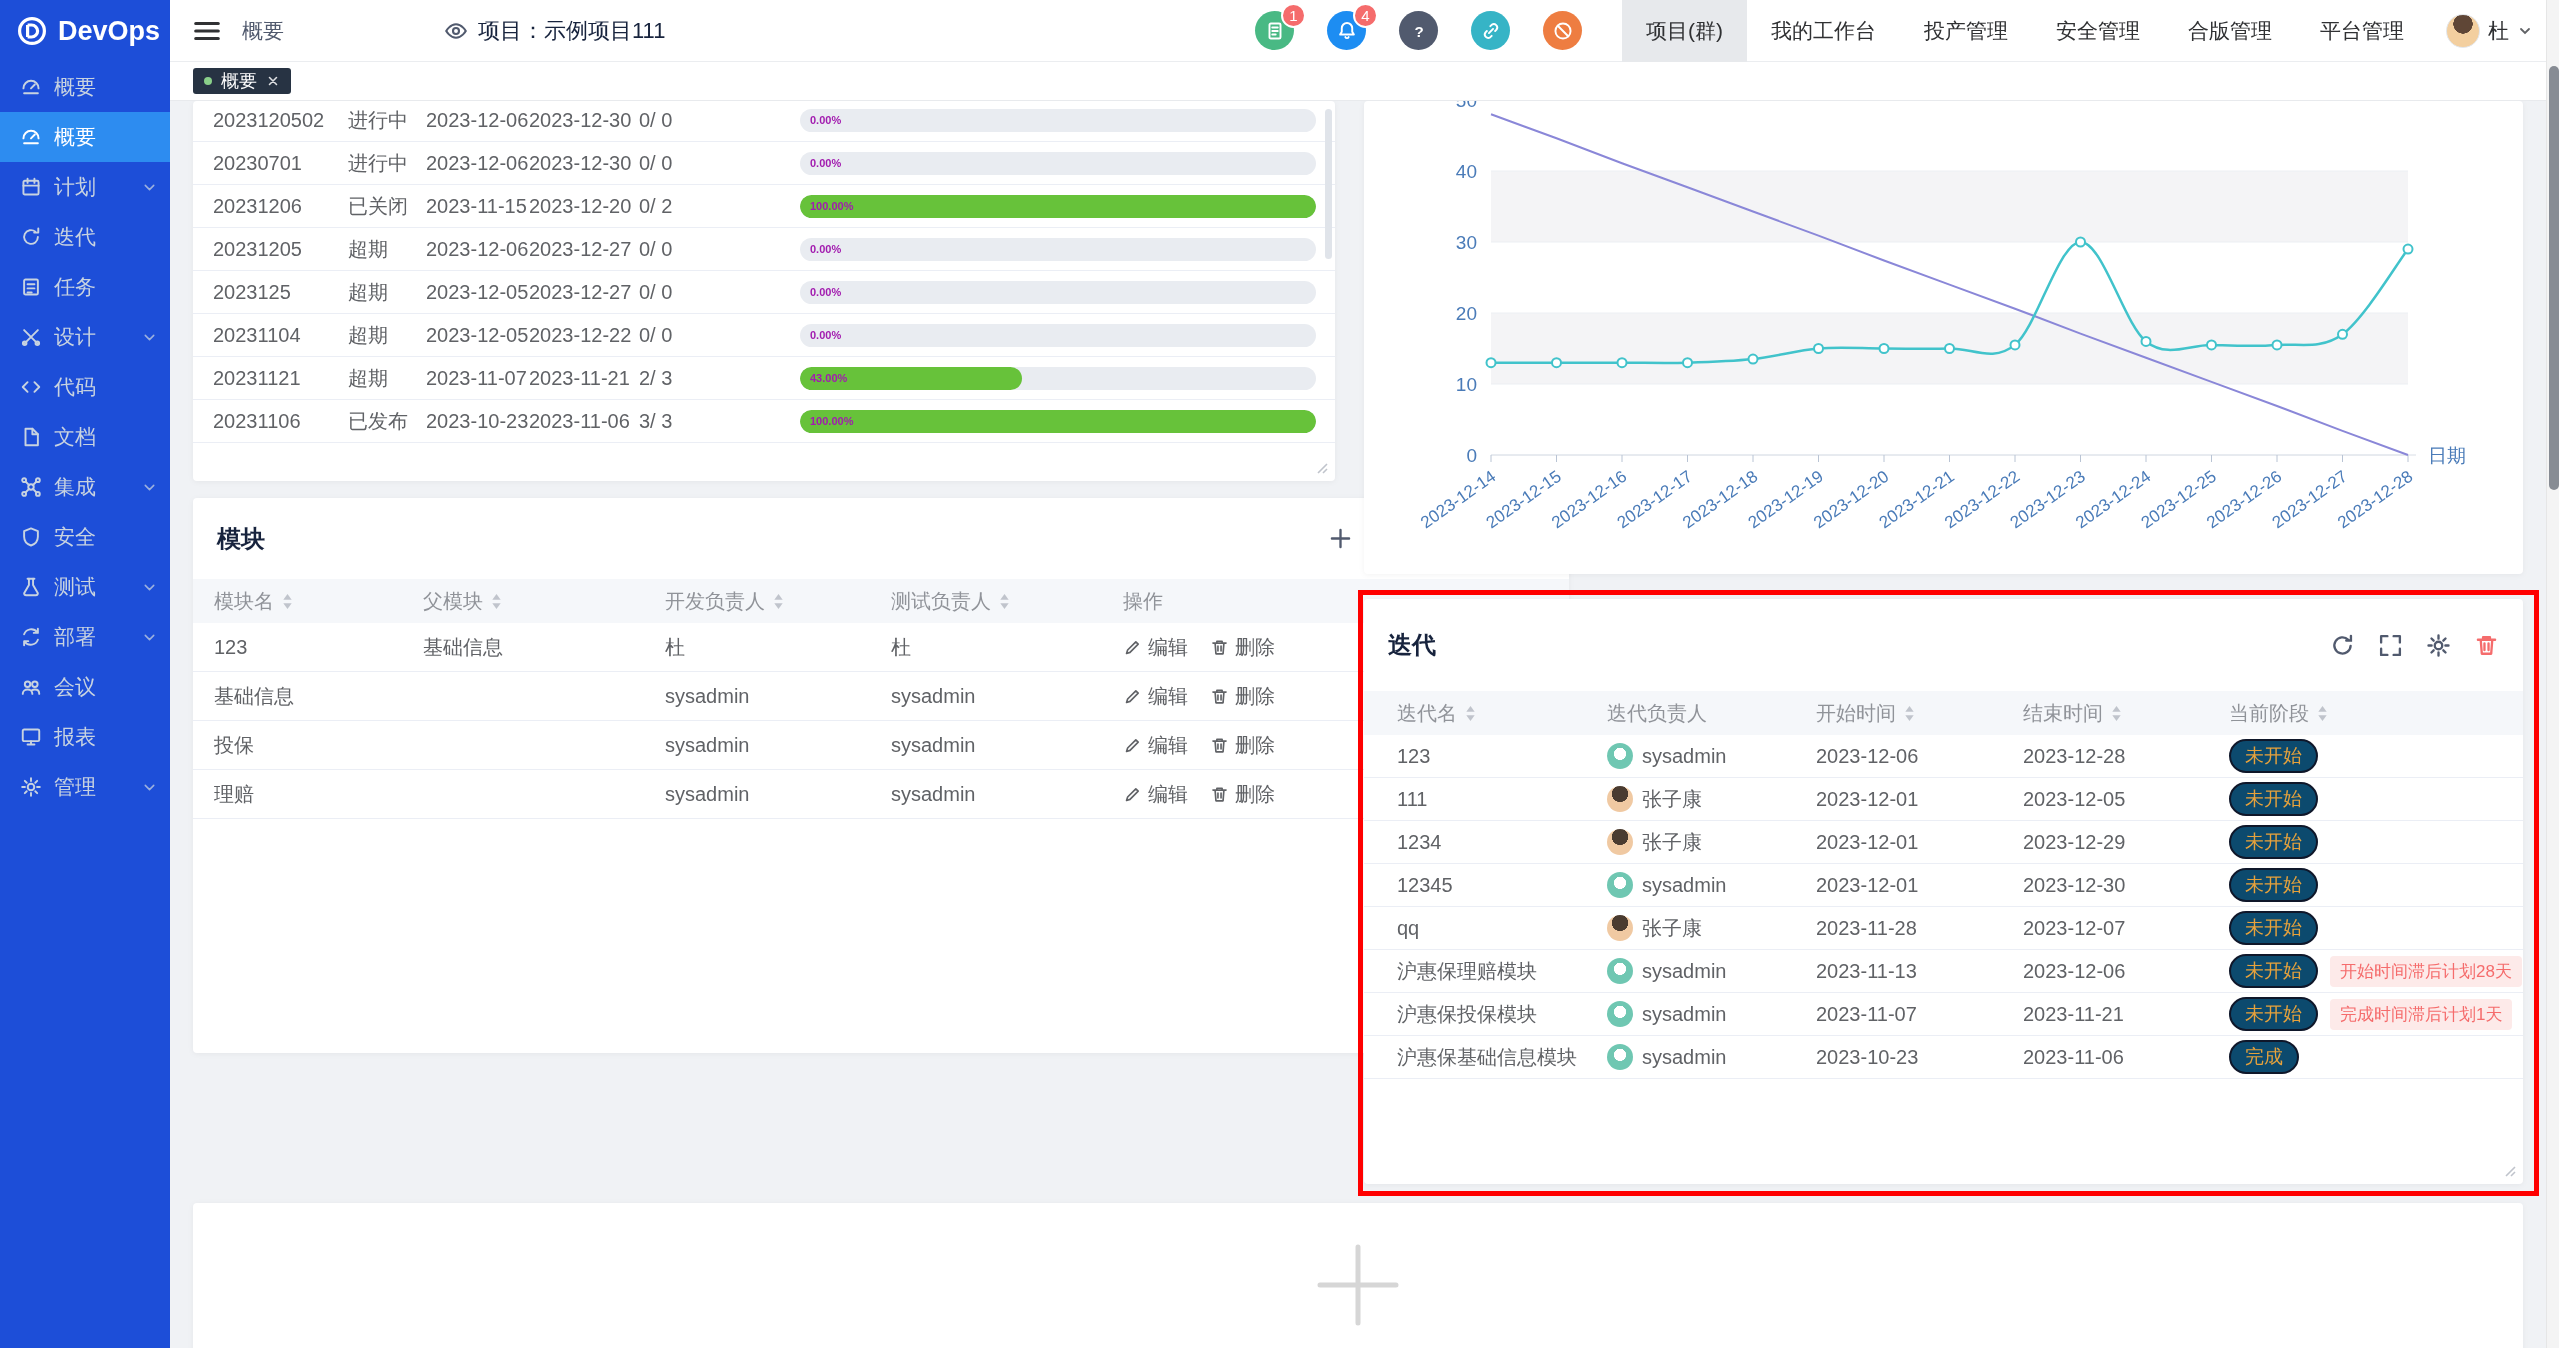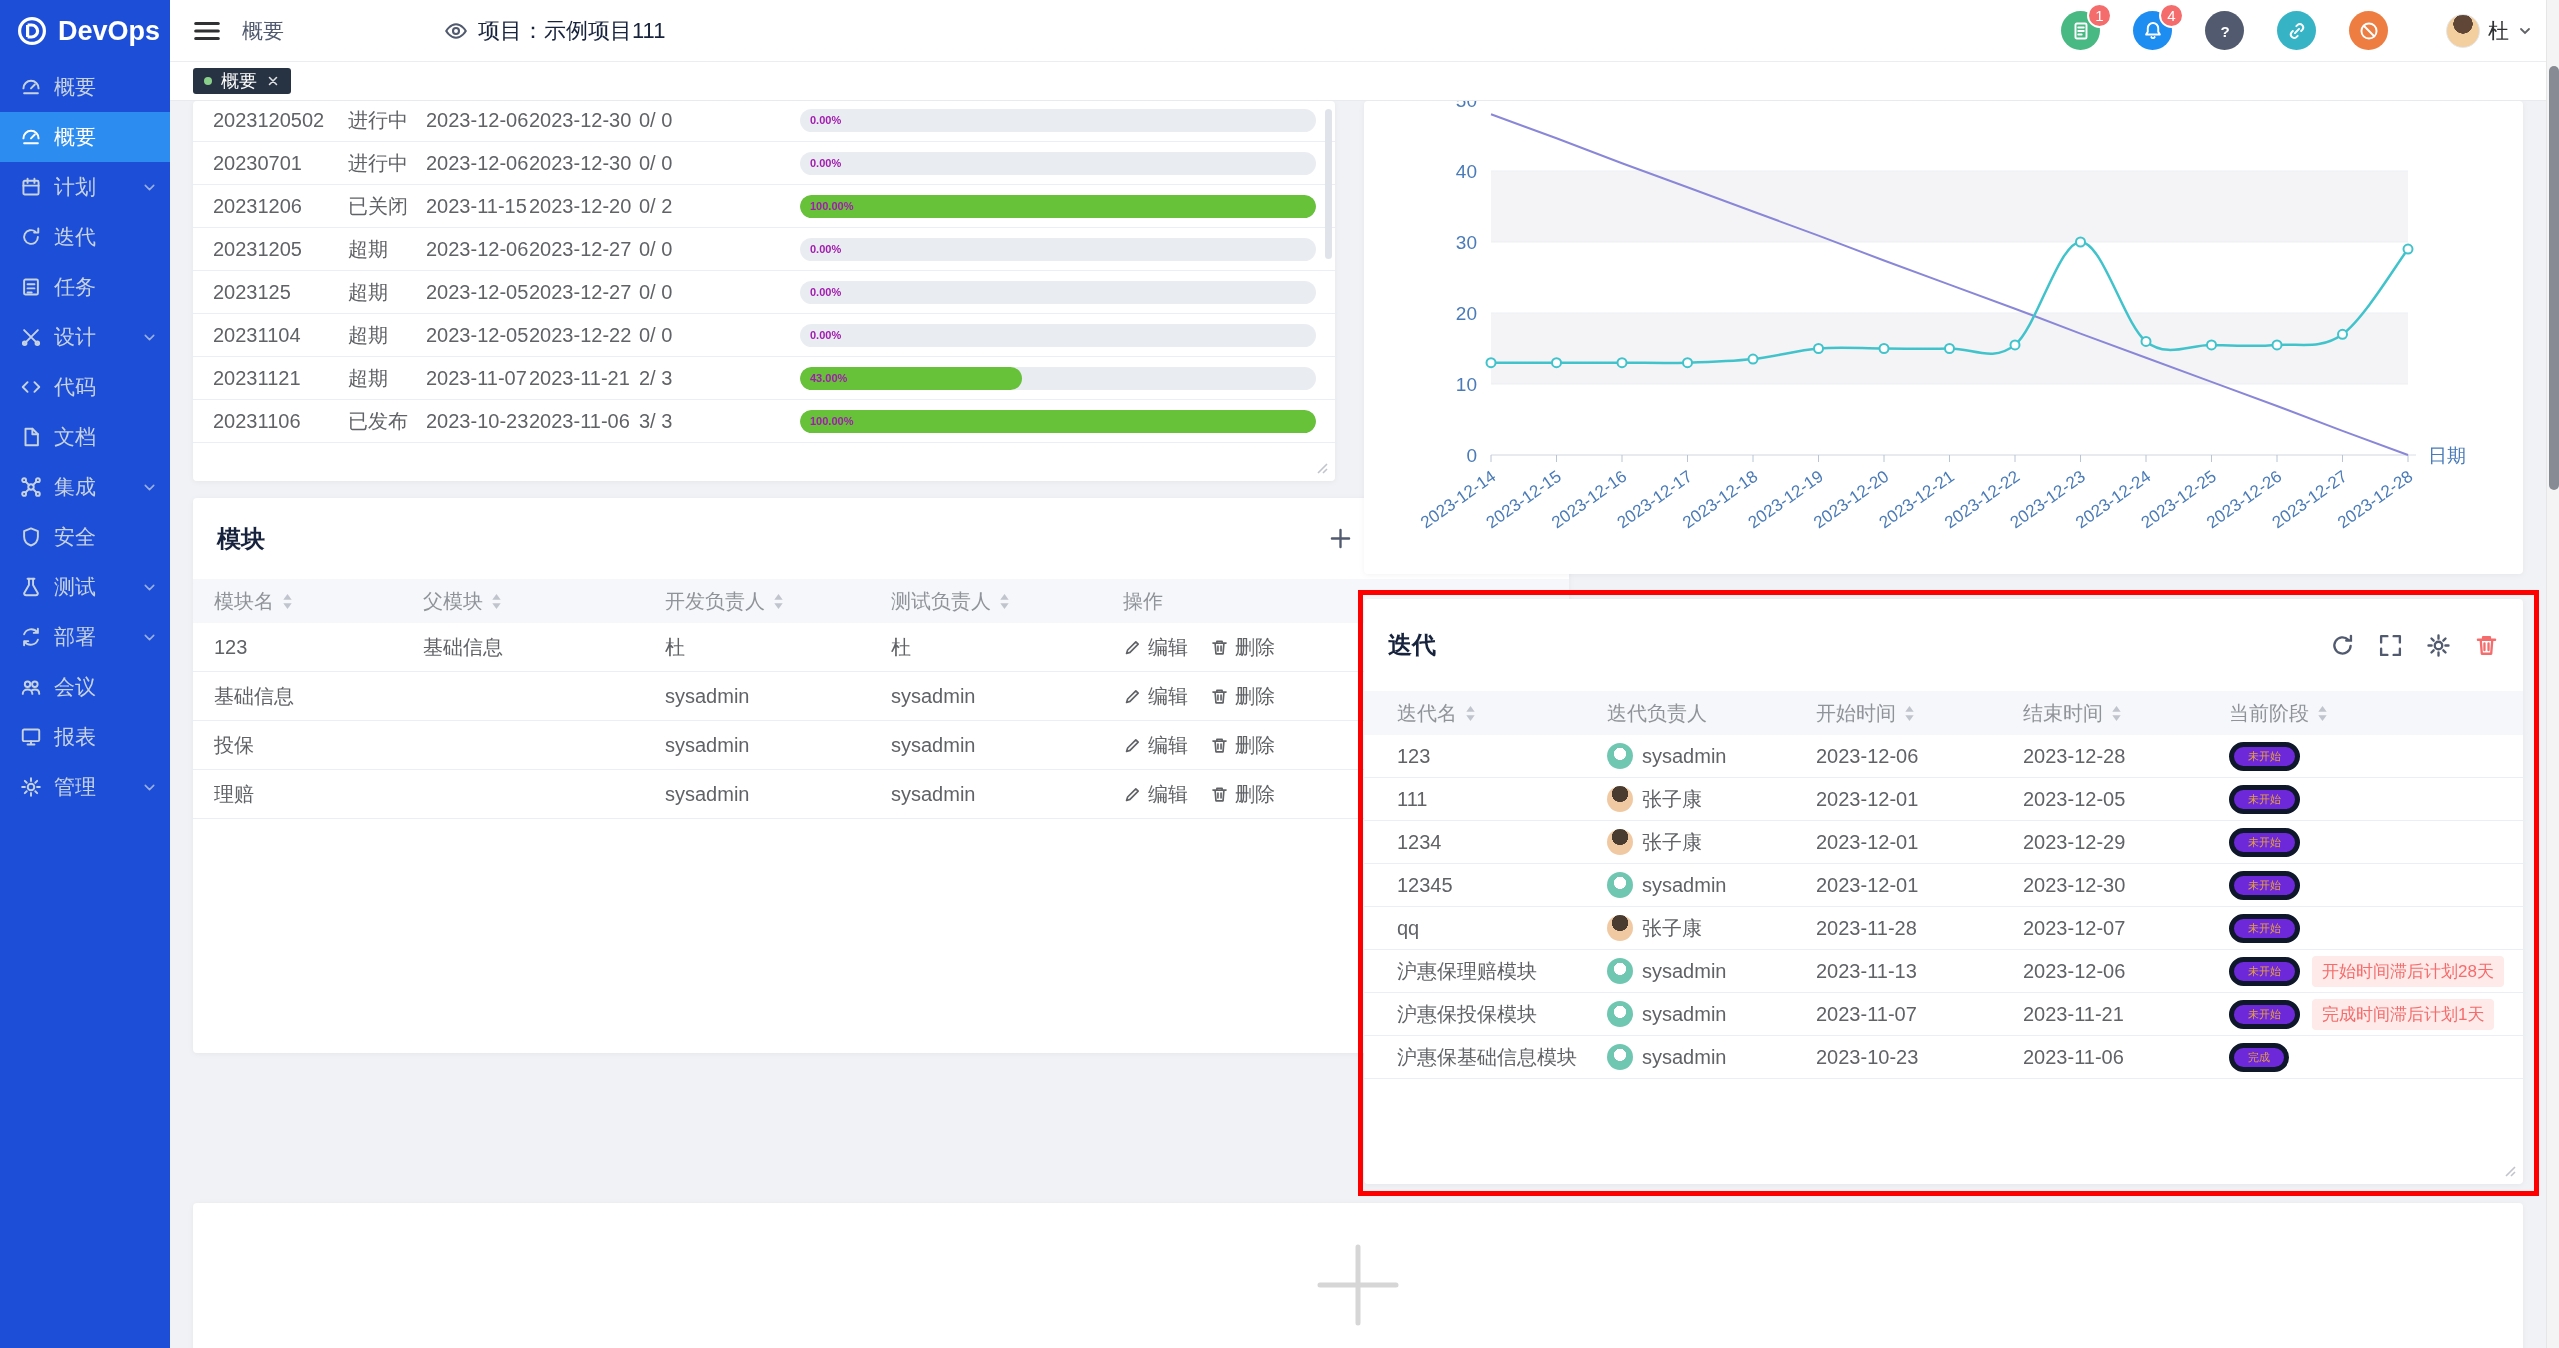--- a/index.html
+++ b/index.html
@@ -92,21 +92,21 @@
 
   
   .i-pad{padding-left:33px;}
   .i-row{display:flex;height:43px;align-items:center;border-bottom:1px solid #ebeef5;padding-left:33px;font-size:20px;color:#606266;}
   .i1{width:210px;}.i2{width:209px;}.i3{width:207px;}.i4{width:206px;}
   .i5{flex:1;display:flex;align-items:center;}
   .owner{display:flex;align-items:center;gap:9px;}
   .av{width:26px;height:26px;border-radius:50%;flex:0 0 26px;}
   .av.sys{background:radial-gradient(circle at 50% 42%,#ffffff 0 30%,#6fc7b2 31%);}
   .av.zzk{background:radial-gradient(circle at 50% 30%,#4a3b30 0 36%,#f0c9a2 37%);}
-  .stage-tag{display:inline-flex;align-items:center;padding:2px 14px;border-radius:20px;border:5px solid #0f172a;color:#e6a23c;background:#6d28d9;font-size:11px;white-space:nowrap;}
+  .stage-tag{display:inline-flex;align-items:center;padding:2px 14px;border-radius:20px;border:2px solid #0f172a;color:#e6a23c;background:#0c4a6e;font-size:19px;white-space:nowrap;}
   .warn-tag{display:inline-flex;align-items:center;margin-left:12px;padding:4px 10px;border-radius:4px;background:#fdeae9;color:#f56c6c;font-size:17px;white-space:nowrap;}
 
   
   .big-plus{margin-top:36px;width:92px;height:92px;color:#d6d6d6;cursor:pointer;}
   .big-plus svg{width:100%;height:100%;}
 
   
   .red-box{position:absolute;left:1358px;top:590px;width:1181px;height:606px;border:5px solid #ff0000;z-index:40;pointer-events:none;}
   .win-scroll{position:absolute;right:0;top:0;width:13px;height:100%;background:#f4f4f4;border-left:1px solid #e6e6e6;z-index:50;}
   .win-thumb{position:absolute;left:1.5px;top:66px;width:10px;height:424px;border-radius:6px;background:#878c94;cursor:pointer;}
@@ -353,20 +353,40 @@
         </span>
         <span class="tb-circle-wrap">
           <span class="tb-circle" style="background:#ee7d41">
             <svg viewBox="0 0 16 16" fill="none" stroke="currentColor" stroke-width="1.4" stroke-linecap="round" stroke-linejoin="round">
               <circle cx="8" cy="8" r="5.5"></circle>
               <path d="M4.2 4.2l7.6 7.6"></path>
             </svg>
           </span>
         </span>
       </div>
+    <nav class="top-tabs" id="top-tabs">
+        <div class="top-tab active">
+          <span>项目(群)</span>
+        </div>
+        <div class="top-tab">
+          <span>我的工作台</span>
+        </div>
+        <div class="top-tab">
+          <span>投产管理</span>
+        </div>
+        <div class="top-tab">
+          <span>安全管理</span>
+        </div>
+        <div class="top-tab">
+          <span>合版管理</span>
+        </div>
+        <div class="top-tab">
+          <span>平台管理</span>
+        </div>
+      </nav>
     <div class="user">
       <span class="avatar"></span>
       <span class="uname">杜</span>
       <span class="caret">
         <svg viewBox="0 0 16 16" fill="none" stroke="currentColor" stroke-width="1.8" stroke-linecap="round">
             <path d="M4 6l4 4 4-4"></path>
           </svg>
       </span>
     </div>
   </header>

